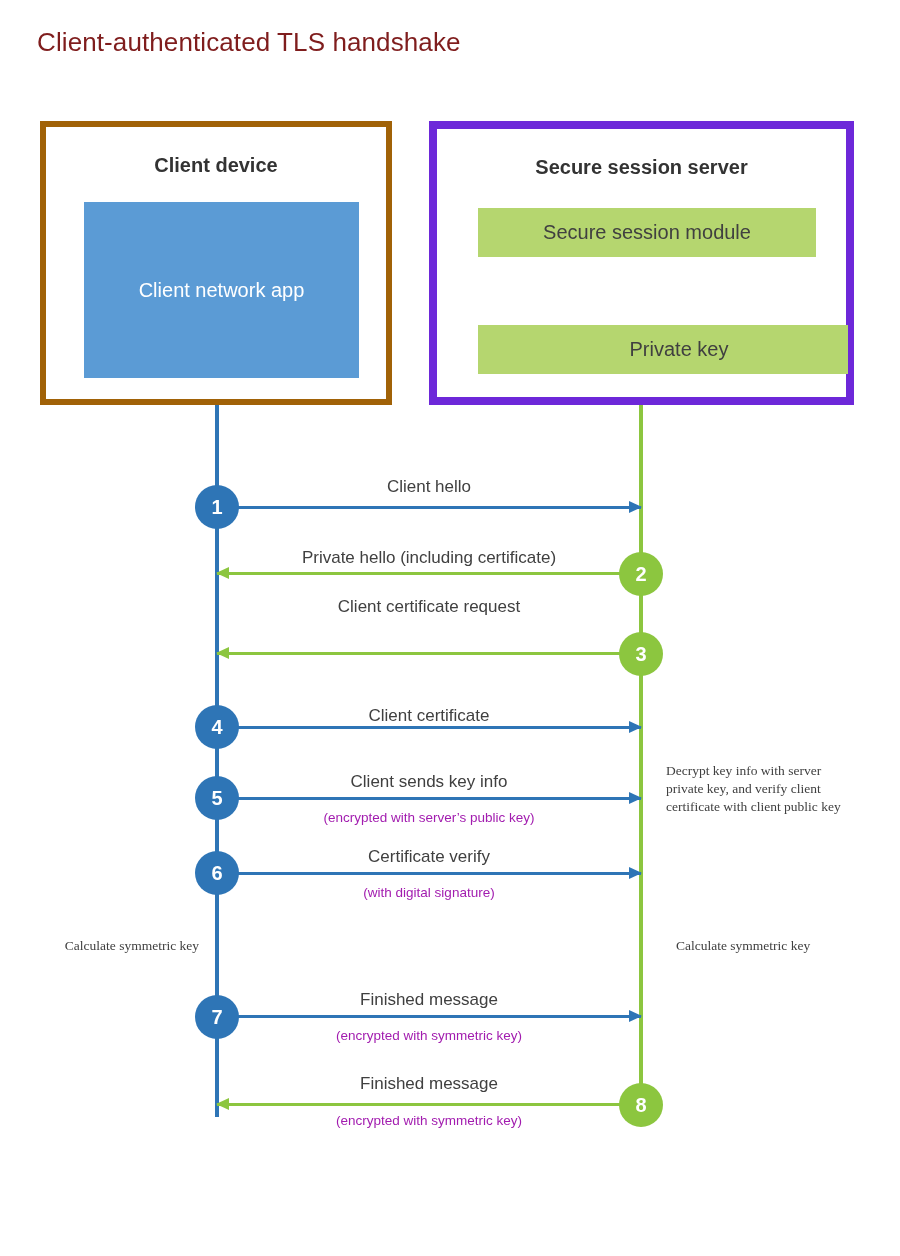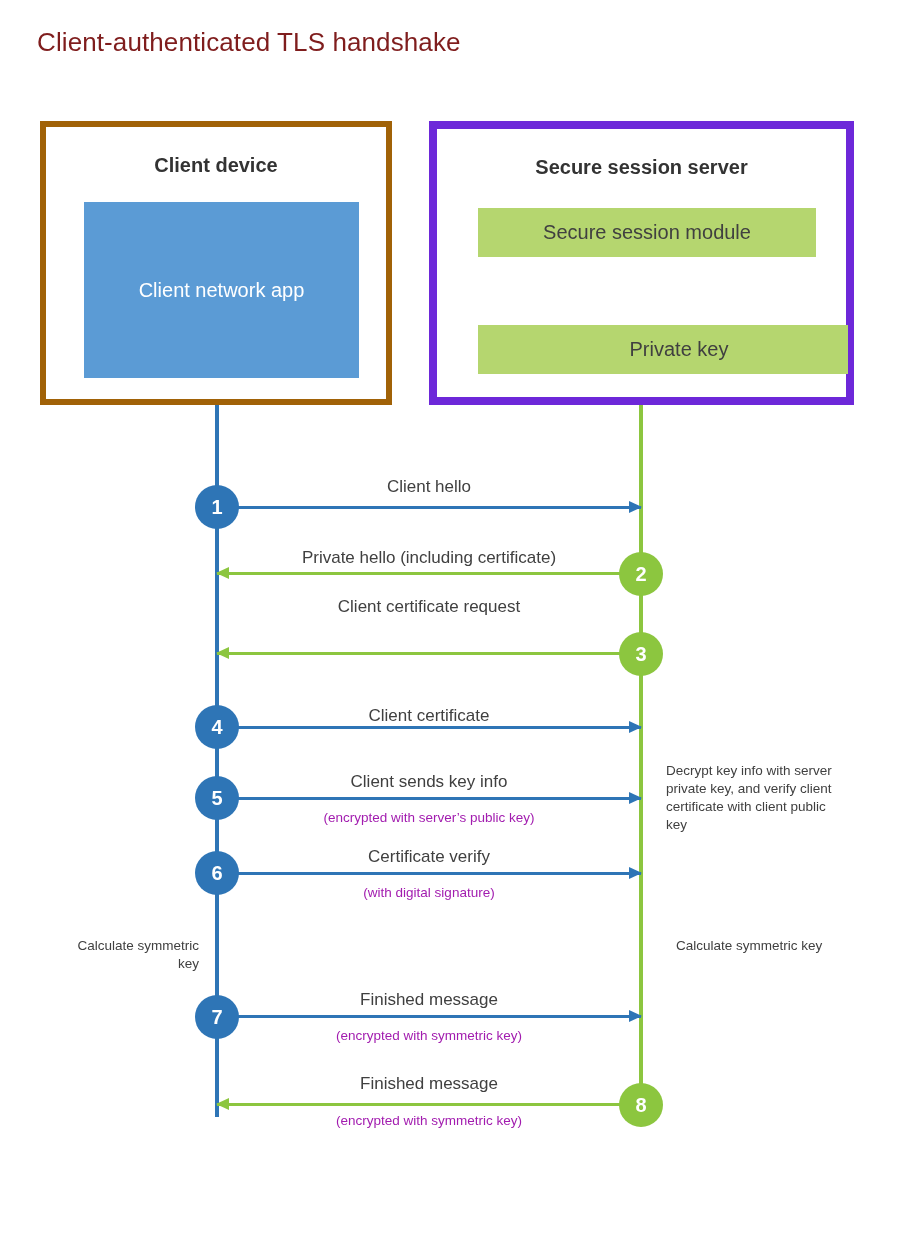--- a/index.html
+++ b/index.html
@@ -171,20 +171,21 @@
     font-size: 13.5px;
     color: #a21caf;
     white-space: nowrap;
   }
 
   .side-note {
     position: absolute;
     font-size: 13.5px;
     line-height: 18px;
     color: #404040;
+    font-family: Liberation Serif, serif;
   }
   #server-process-note {
     left: 666px;
     top: 762px;
     width: 180px;
     text-align: left;
   }
   #client-calc-note {
     left: 59px;
     top: 937px;

